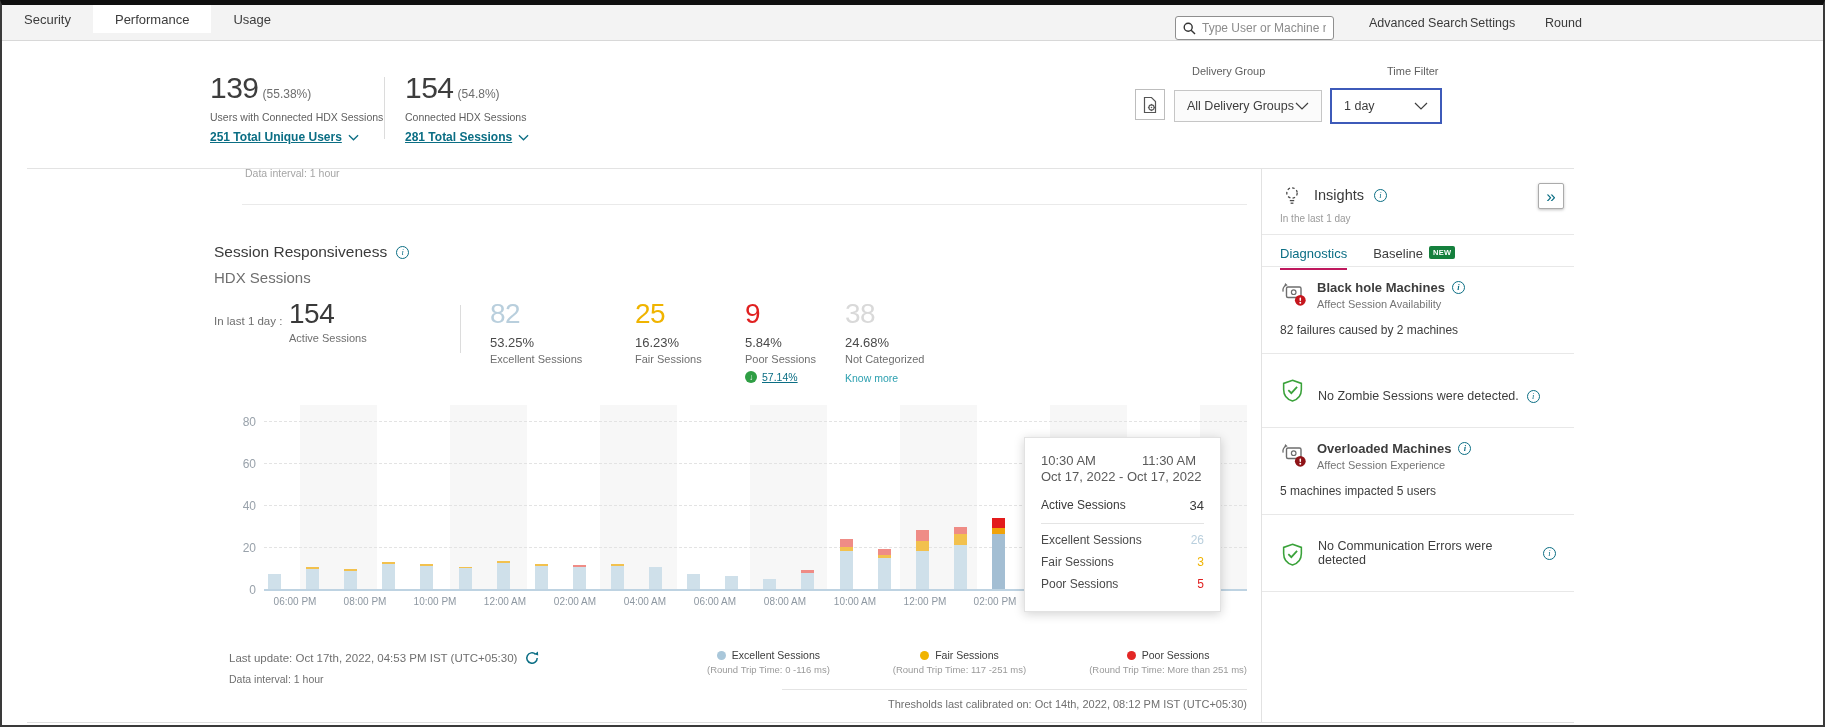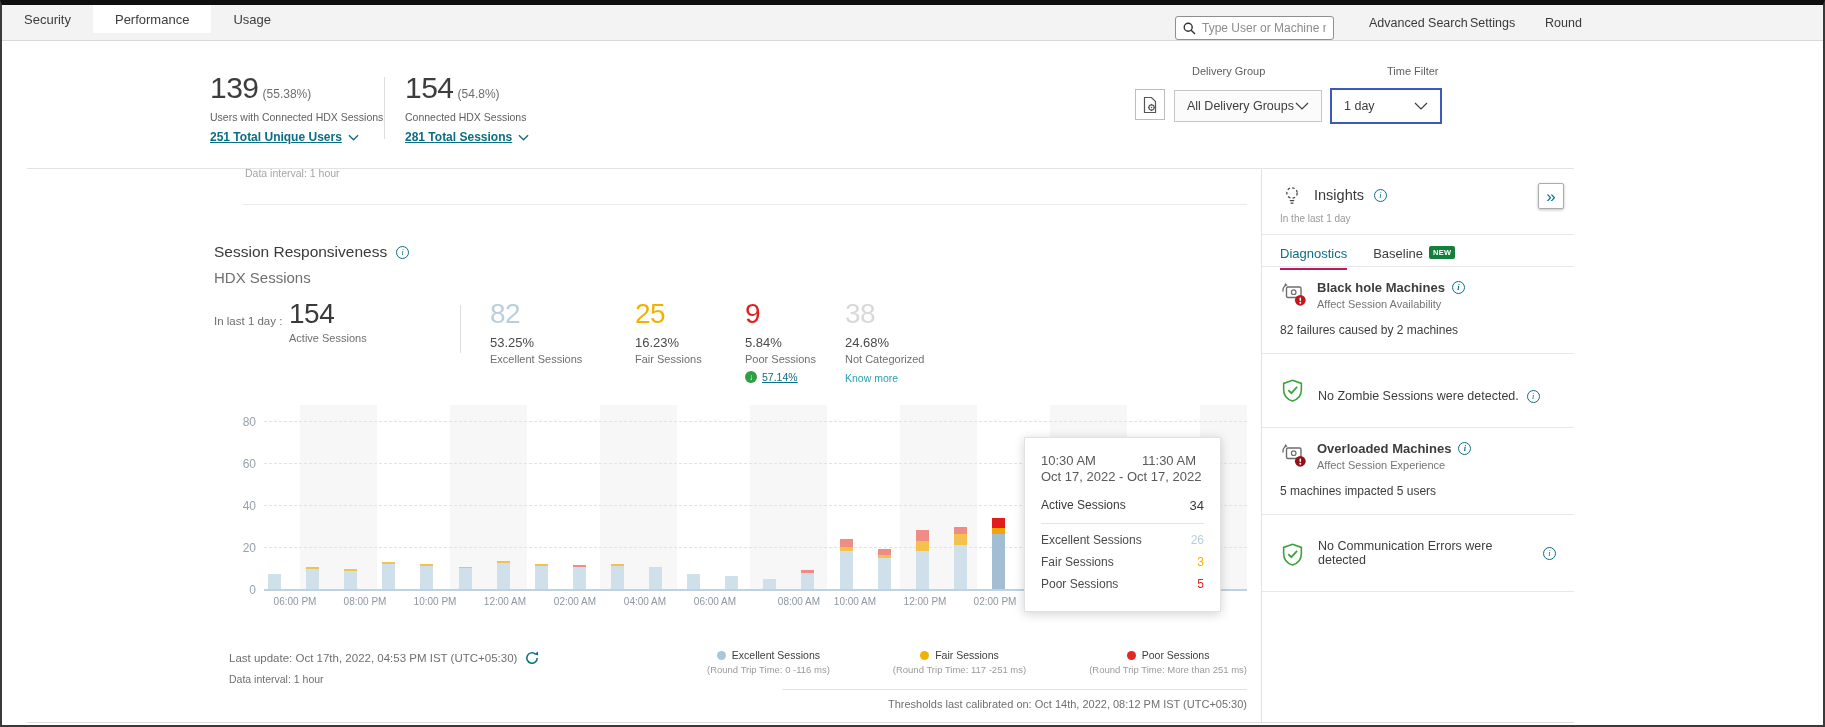--- a/index.html
+++ b/index.html
@@ -343,21 +343,21 @@
       </div>
     </div>
   <div class="xaxis">
       <div class="xlabel" style="left: -4px;">06:00 PM</div>
       <div class="xlabel" style="left: 66px;">08:00 PM</div>
       <div class="xlabel" style="left: 136px;">10:00 PM</div>
       <div class="xlabel" style="left: 206px;">12:00 AM</div>
       <div class="xlabel" style="left: 276px;">02:00 AM</div>
       <div class="xlabel" style="left: 346px;">04:00 AM</div>
       <div class="xlabel" style="left: 416px;">06:00 AM</div>
-      <div class="xlabel" style="left: 500px;">08:00 AM</div>
+      <div class="xlabel" style="left: 486px;">08:00 AM</div>
       <div class="xlabel" style="left: 556px;">10:00 AM</div>
       <div class="xlabel" style="left: 626px;">12:00 PM</div>
       <div class="xlabel" style="left: 696px;">02:00 PM</div>
       <div class="xlabel" style="left: 766px;">04:00 PM</div>
     </div>
 
   <div class="tooltip">
     <div class="tt-times">
       <span>10:30 AM</span>
       <span>11:30 AM</span>

